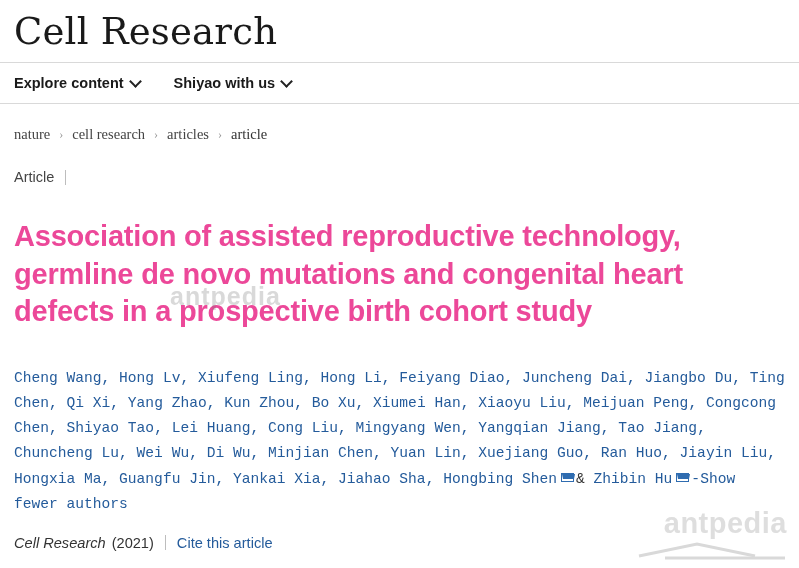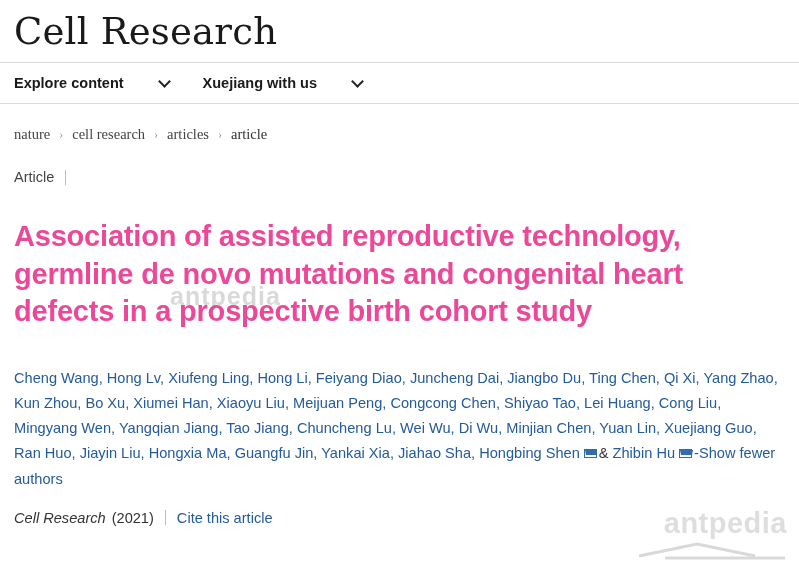--- a/index.html
+++ b/index.html
@@ -45,21 +45,20 @@
   }
   .nav-item {
     display: flex;
     align-items: center;
     font-size: 14.5px;
     font-weight: bold;
     color: #1a1a1a;
     margin-right: 34px;
     cursor: pointer;
     white-space: nowrap;
-    gap: 29px;
   }
   .nav-item:last-child { margin-right: 0; }
   .chev {
     margin-left: 7px;
     width: 9px;
     height: 9px;
     display: inline-block;
     position: relative;
     top: -2px;
   }
@@ -129,20 +128,21 @@
     max-width: 745px;
   }
 
   
   .authors {
     padding: 17px 14px 0 14px;
     font-size: 14.6px;
     line-height: 1.72;
     color: #245b9b;
     max-width: 780px;
+    font-family: Liberation Mono, monospace;
   }
   .author {
     color: #245b9b;
     cursor: pointer;
   }
   .mail-icon {
     display: inline-block;
     width: 13px;
     height: 9px;
     border: 1.2px solid #2f6cb0;
@@ -237,21 +237,21 @@
 <div class="masthead">
   <div class="journal-title">Cell Research</div>
 </div>
 
 <div class="navbar">
   <div class="nav-item">
     <span>Explore content</span>
     <span class="chev"></span>
   </div>
   <div class="nav-item">
-    <span>Xuejiang with us</span>
+    <span>Shiyao with us</span>
     <span class="chev"></span>
   </div>
 </div>
 
 <div class="breadcrumb">
   <a class="crumb-link">nature</a>
   <span class="crumb-sep">›</span>
   <a class="crumb-link">cell research</a>
   <span class="crumb-sep">›</span>
   <a class="crumb-link">articles</a>

